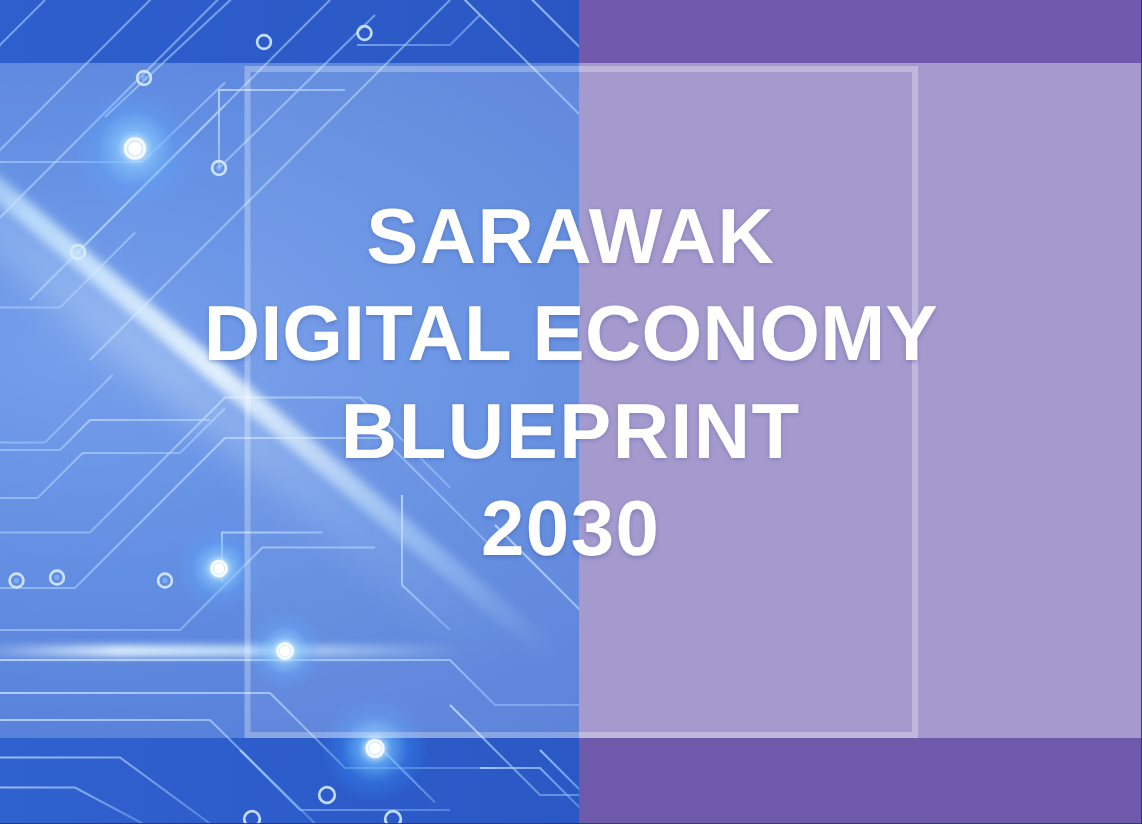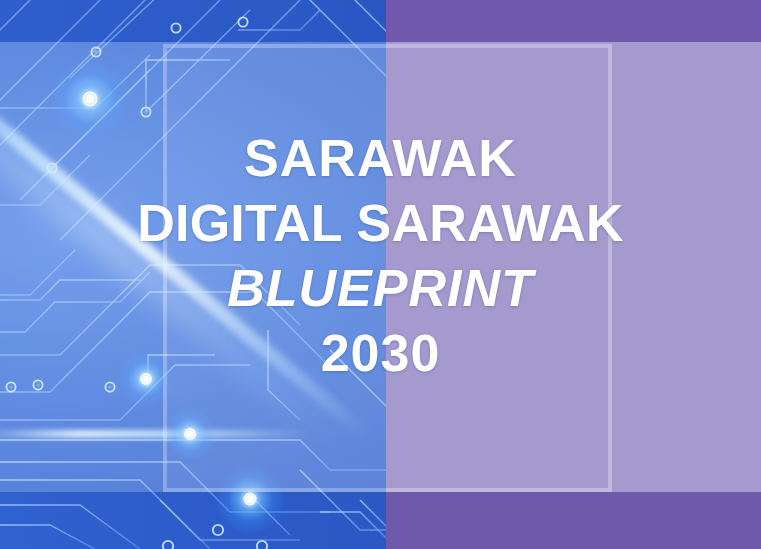--- a/index.html
+++ b/index.html
@@ -113,21 +113,21 @@
     color:#ffffff;
     font-weight:700;
     letter-spacing:.5px;
     line-height:1.0;
     text-shadow:0 1px 3px rgba(30,50,120,.28);
     pointer-events:none;
   }
   .ln{display:block;white-space:nowrap;}
   .ln-1{font-size:52px;letter-spacing:1px;}
   .ln-2{font-size:52px;margin-top:13px;letter-spacing:.2px;}
-  .ln-3{font-size:52px;margin-top:13px;letter-spacing:1px;font-style:italic;}
+  .ln-3{font-size:52px;margin-top:13px;letter-spacing:1px;}
   .ln-4{font-size:52px;margin-top:13px;letter-spacing:1px;text-align:center;}
 </style>
 </head>
 <body>
 
 <div id="poster">
 
   <div class="bg-blue"></div>
   <div class="band-top-dark"></div>
   <div class="band-bottom-dark"></div>
@@ -258,18 +258,18 @@
   </div>
 
   <div class="light-band"></div>
   <div class="light-band-purple"></div>
 
   <div class="inner-tint"></div>
   <div class="frame"></div>
 
   <div class="headline">
     <span class="ln ln-1">SARAWAK</span>
-    <span class="ln ln-2">DIGITAL SARAWAK</span>
+    <span class="ln ln-2">DIGITAL ECONOMY</span>
     <span class="ln ln-3">BLUEPRINT</span>
     <span class="ln ln-4">2030</span>
   </div>
 
 </div>
 
 </body></html>

